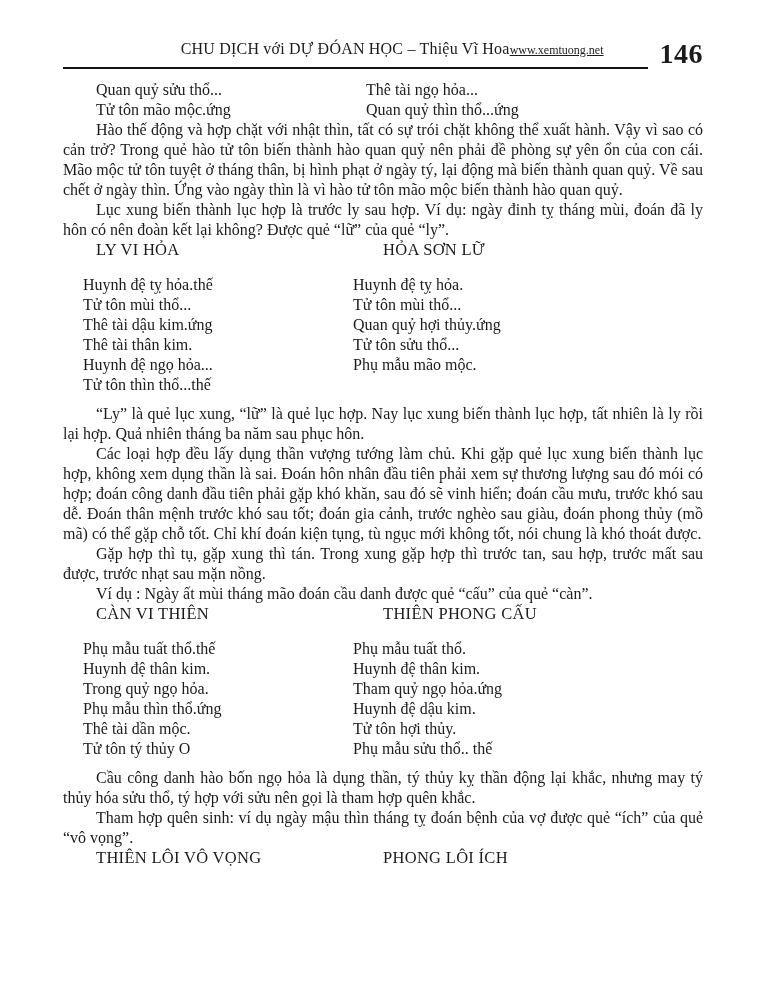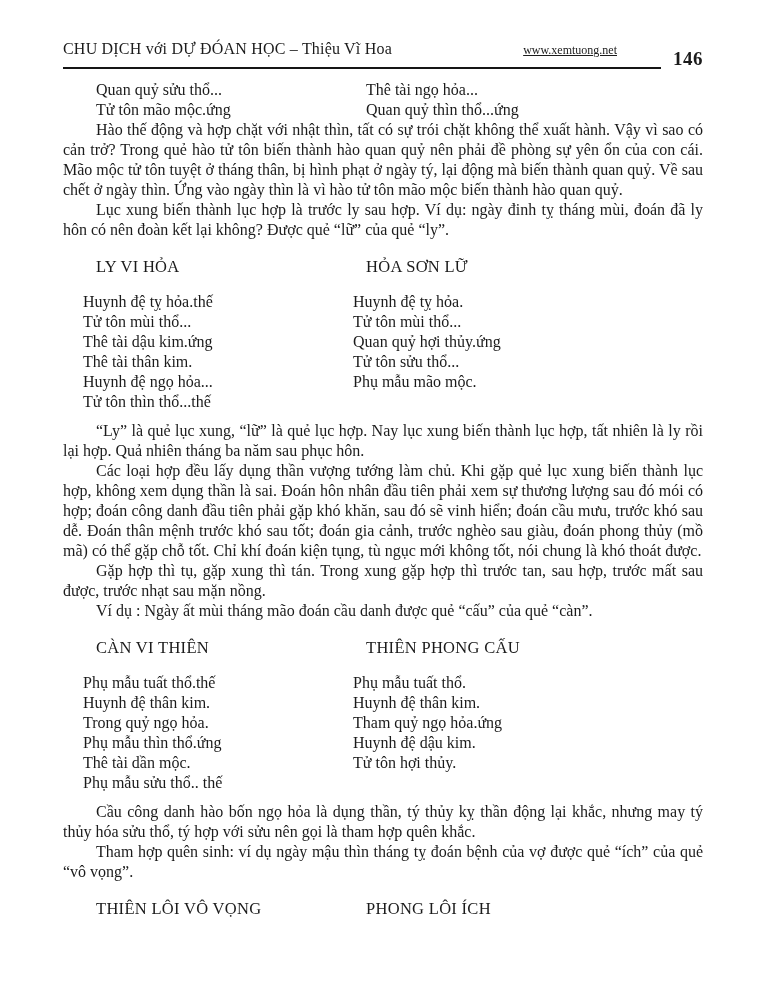--- a/index.html
+++ b/index.html
@@ -12,46 +12,46 @@
   }
   .page {
     width: 765px; height: 990px;
     padding: 40px 62px 0 63px;
     background: #ffffff;
   }
   
   .header { display: flex; align-items: flex-end; }
   .header-main {
     flex: 1;
-    display: flex; justify-content: space-between; align-items: baseline;
+    display: flex; justify-content: flex-end; align-items: baseline;
     border-bottom: 2px solid #151515;
     padding-bottom: 9px;
   }
   .header-title { font-size: 16px; white-space: nowrap; letter-spacing: 0.2px; }
   .site-url {
     font-size: 12px; color: #1b1b1b;
     text-decoration: underline;
     margin-right: 44px; white-space: nowrap;
   }
   .page-number {
-    font-size: 19px; font-weight: bold; line-height: 1;
+    font-size: 28px; font-weight: bold; line-height: 1;
     margin-left: 12px; padding-bottom: 1px;
     letter-spacing: 0.5px;
   }
   
   .bodytext { font-size: 16px; line-height: 20px; }
   .para { text-align: justify; text-indent: 33px; }
   .intro-rows { margin-top: 11px; }
   .cols {
     display: grid;
     grid-template-columns: 270px auto;
     margin-left: 33px;
   }
   .cols .cell { line-height: 20px; white-space: nowrap; }
-  .section-titles { margin-top: 17px; margin-bottom: 15px; }
+  .section-titles { margin-bottom: 15px; gap: 17px; }
   .section-titles .cell { font-size: 16.5px; letter-spacing: 0.3px; }
   .hex-rows { margin-bottom: 9px; margin-left: 20px; }
   .example-lead { }
 </style>
 </head>
 <body>
 
 <div class="page">
 
   <div class="header">
@@ -107,20 +107,21 @@
       <span class="cell">Phụ mẫu tuất thổ.thế</span>
       <span class="cell">Phụ mẫu tuất thổ.</span>
       <span class="cell">Huynh đệ thân kim.</span>
       <span class="cell">Huynh đệ thân kim.</span>
       <span class="cell">Trong quỷ ngọ hỏa.</span>
       <span class="cell">Tham quỷ ngọ hỏa.ứng</span>
       <span class="cell">Phụ mẫu thìn thổ.ứng</span>
       <span class="cell">Huynh đệ dậu kim.</span>
       <span class="cell">Thê tài dần mộc.</span>
       <span class="cell">Tử tôn hợi thủy.</span>
+      <span class="cell">Tử tôn tý thủy O</span>
       <span class="cell">Phụ mẫu sửu thổ.. thế</span>
     </div>
 
     <p class="para">Cầu công danh hào bốn ngọ hỏa là dụng thần, tý thủy kỵ thần động lại khắc, nhưng may tý thủy hóa sửu thổ, tý hợp với sửu nên gọi là tham hợp quên khắc.</p>
     <p class="para">Tham hợp quên sinh: ví dụ ngày mậu thìn tháng tỵ đoán bệnh của vợ được quẻ “ích” của quẻ “vô vọng”.</p>
 
     <div class="cols section-titles">
       <span class="cell">THIÊN LÔI VÔ VỌNG</span>
       <span class="cell">PHONG LÔI ÍCH</span>
     </div>

